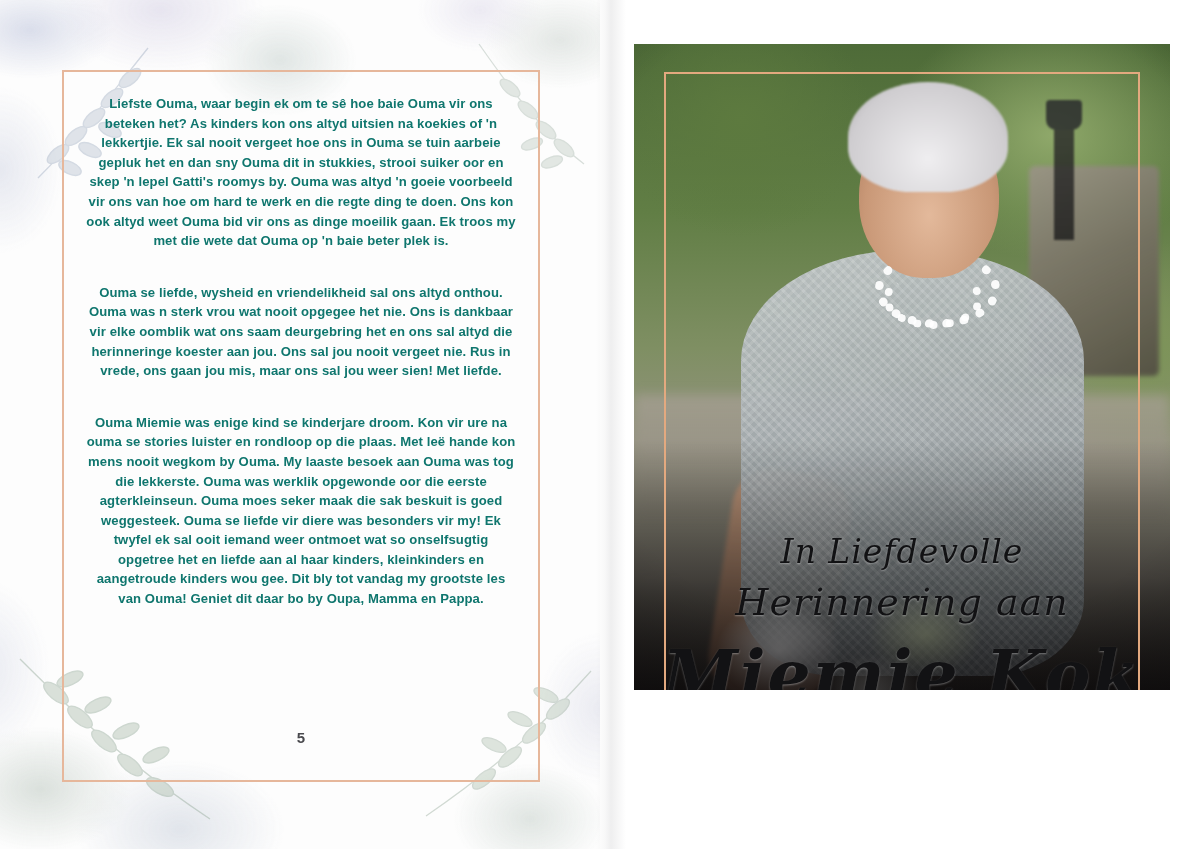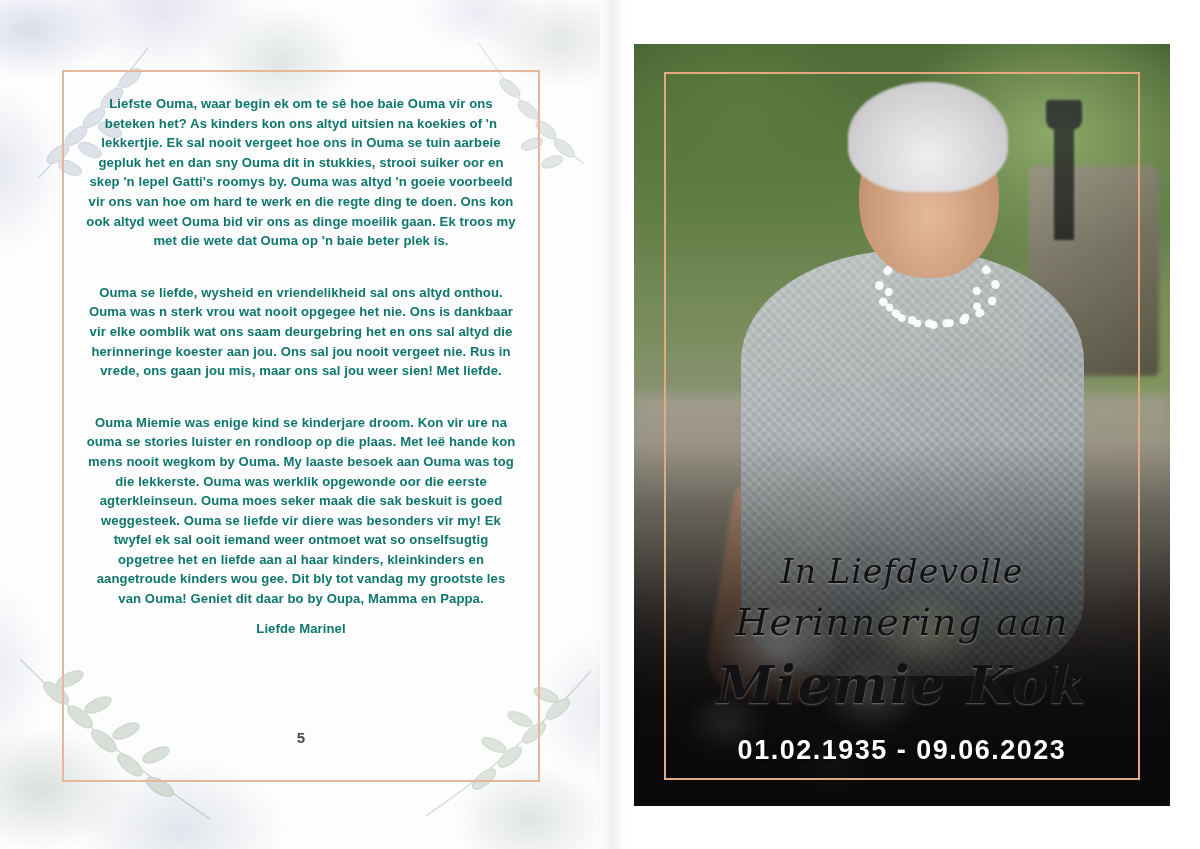--- a/index.html
+++ b/index.html
@@ -108,21 +108,21 @@
       rgba(120,120,125,.05) 30%,
       rgba(120,120,125,.12) 50%,
       rgba(0,0,0,0) 100%);
     z-index: 6;
     pointer-events: none;
   }
 
   
   .right-page {
     position: relative;
-    width: 600px; height: 849px;
+    width: 600px; height: 690px;
     background: #ffffff;
     overflow: hidden;
     text-decoration: underline;
   }
   .photo-card {
     position: absolute;
     left: 34px; top: 44px;
     width: 536px; height: 762px;
     overflow: hidden;
     background: #121014;
@@ -252,21 +252,21 @@
     color: #0d0d0f;
   }
   .script {
     font-family: "DejaVu Serif", serif;
     font-style: italic;
     color: #121214;
     text-shadow: 0 1px 2px rgba(255,255,255,.35);
   }
   .script-1 { font-size: 33px; line-height: 1.15; letter-spacing: 1px; }
   .script-2 { font-size: 38px; line-height: 1.35; letter-spacing: 1px; margin-top: 6px; }
-  .script-name { font-size: 52px; line-height: 1.25; letter-spacing: 2px; margin-top: 4px; font-weight: bold; }
+  .script-name { font-size: 68px; line-height: 1.25; letter-spacing: 2px; margin-top: 4px; font-weight: bold; }
   .dates {
     margin-top: 18px;
     font-family: "Liberation Sans", sans-serif;
     font-weight: bold;
     font-size: 27px;
     letter-spacing: 1.5px;
     color: #ffffff;
     text-shadow: 0 1px 3px rgba(0,0,0,.75);
     text-align: center;
   }
@@ -352,21 +352,20 @@
 Rus in vrede, ons gaan jou mis, maar ons sal jou weer sien!
 Met liefde.</p>
 
       <div class="msg-gap"></div>
 
       <p class="msg">Ouma Miemie was enige kind se kinderjare droom. Kon vir ure na ouma se stories luister en rondloop op die plaas. Met leë hande kon mens nooit wegkom by Ouma.
 My laaste besoek aan Ouma was tog die lekkerste.
 Ouma was werklik opgewonde oor die eerste agterkleinseun. Ouma moes seker maak die sak beskuit is goed weggesteek.
 Ouma se liefde vir diere was besonders vir my! Ek twyfel ek sal ooit iemand weer ontmoet wat so onselfsugtig opgetree het en liefde aan al haar kinders, kleinkinders en aangetroude kinders wou gee. Dit bly tot vandag my grootste les van Ouma!
 Geniet dit daar bo by Oupa, Mamma en Pappa.</p>
-      <p class="msg">Liefde Marinel</p>
 
       <div class="page-num">5</div>
     </div>
   </div>
 
   <div class="gutter"></div>
 
   <div class="right-page">
     <div class="photo-card">
       <div class="photo-bg"></div>

